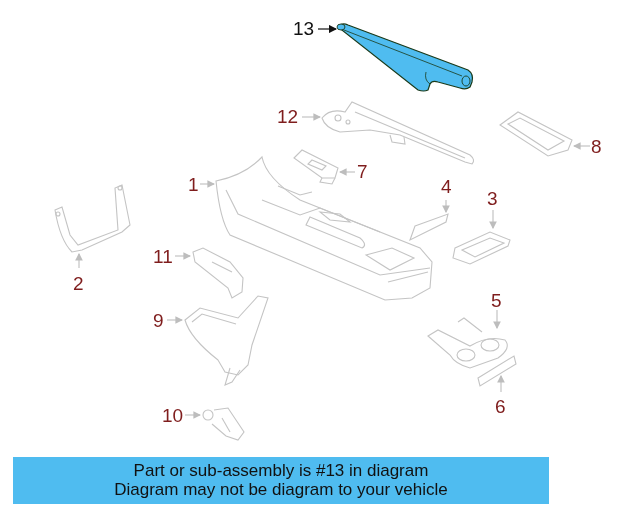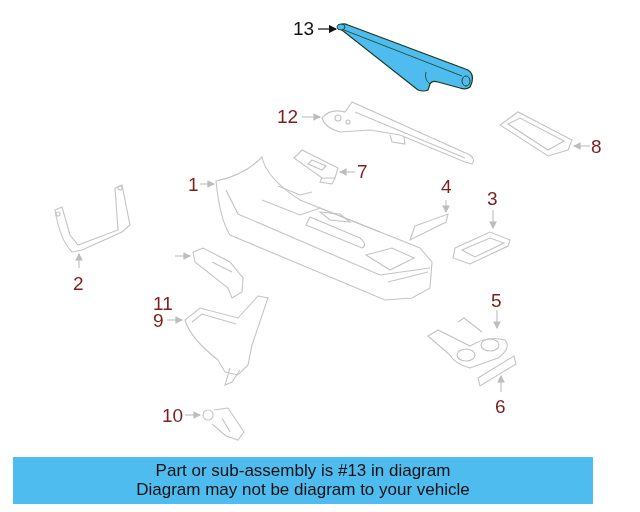--- a/index.html
+++ b/index.html
@@ -1,20 +1,20 @@
 <!DOCTYPE html>
 <html><head>
 <meta charset="utf-8">
 <style>
   html, body { margin: 0; padding: 0; background: #ffffff; }
   body { width: 640px; height: 512px; position: relative; overflow: hidden; font-family: "Liberation Sans", sans-serif; }
   #diagram { position: absolute; left: 0; top: 0; width: 517px; height: 455px; }
   .callout { position: absolute; font-family: "Liberation Sans", sans-serif; font-size: 19px; color: #7f1d1d; line-height: 1; }
   .callout.active { color: #111111; }
-  #banner { position: absolute; left: 13px; top: 457px; width: 580px; height: 47px; background: #4fbcf0; text-align: center; }
+  #banner { position: absolute; left: 13px; top: 457px; width: 536px; height: 47px; background: #4fbcf0; text-align: center; }
   #banner .line { font-family: "Liberation Sans", sans-serif; font-size: 17px; color: #111111; line-height: 19px; }
   #banner .line1 { margin-top: 4px; }
 </style>
 </head>
 <body>
 
 <div id="diagram">
   <svg width="640" height="455" viewBox="0 0 640 455">
     <defs>
       <marker id="arrG" markerWidth="7" markerHeight="7" refX="6" refY="3.5" orient="auto">
@@ -123,21 +123,21 @@
     </g>
   </svg>
 
   <span class="callout active" style="left:293px; top:19px;">13</span>
   <span class="callout" style="left:277px; top:107px;">12</span>
   <span class="callout" style="left:591px; top:137px;">8</span>
   <span class="callout" style="left:357px; top:162px;">7</span>
   <span class="callout" style="left:188px; top:175px;">1</span>
   <span class="callout" style="left:441px; top:177px;">4</span>
   <span class="callout" style="left:487px; top:189px;">3</span>
-  <span class="callout" style="left:153px; top:247px;margin-top:47px;">11</span>
+  <span class="callout" style="left:153px; top:247px;">11</span>
   <span class="callout" style="left:73px; top:274px;">2</span>
   <span class="callout" style="left:491px; top:291px;">5</span>
   <span class="callout" style="left:153px; top:311px;">9</span>
   <span class="callout" style="left:495px; top:397px;">6</span>
   <span class="callout" style="left:162px; top:406px;text-align:center;">10</span>
 </div>
 
 <div id="banner">
   <div class="line line1">Part or sub-assembly is #13 in diagram</div>
   <div class="line line2">Diagram may not be diagram to your vehicle</div>

